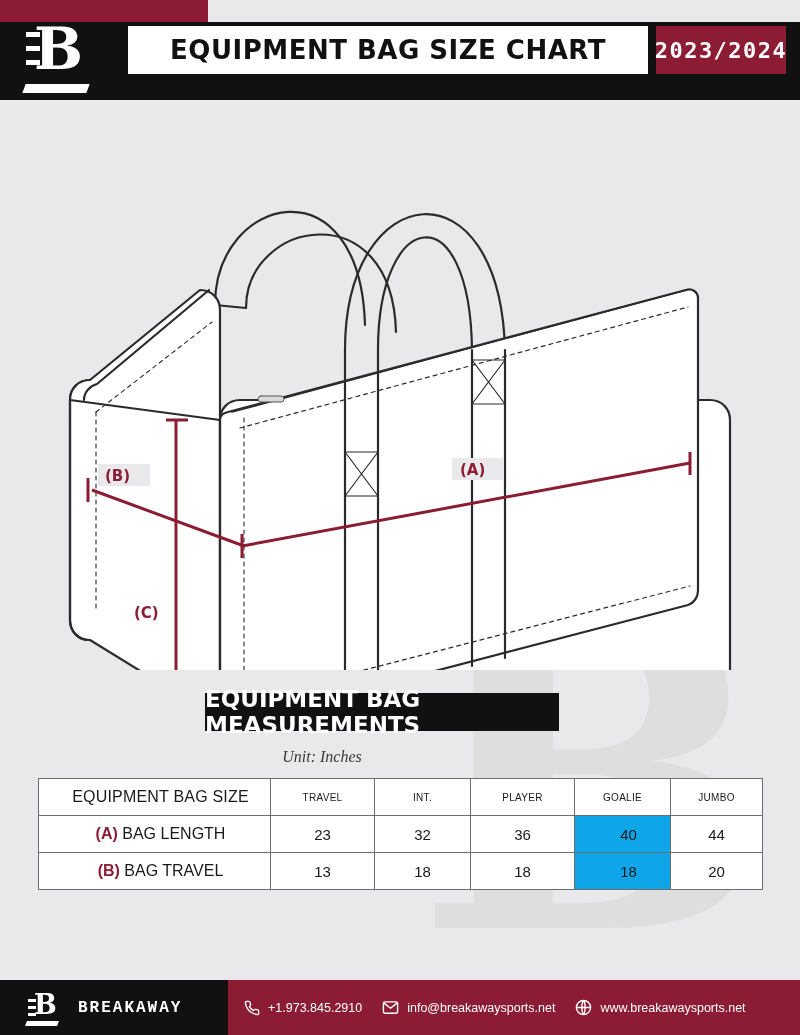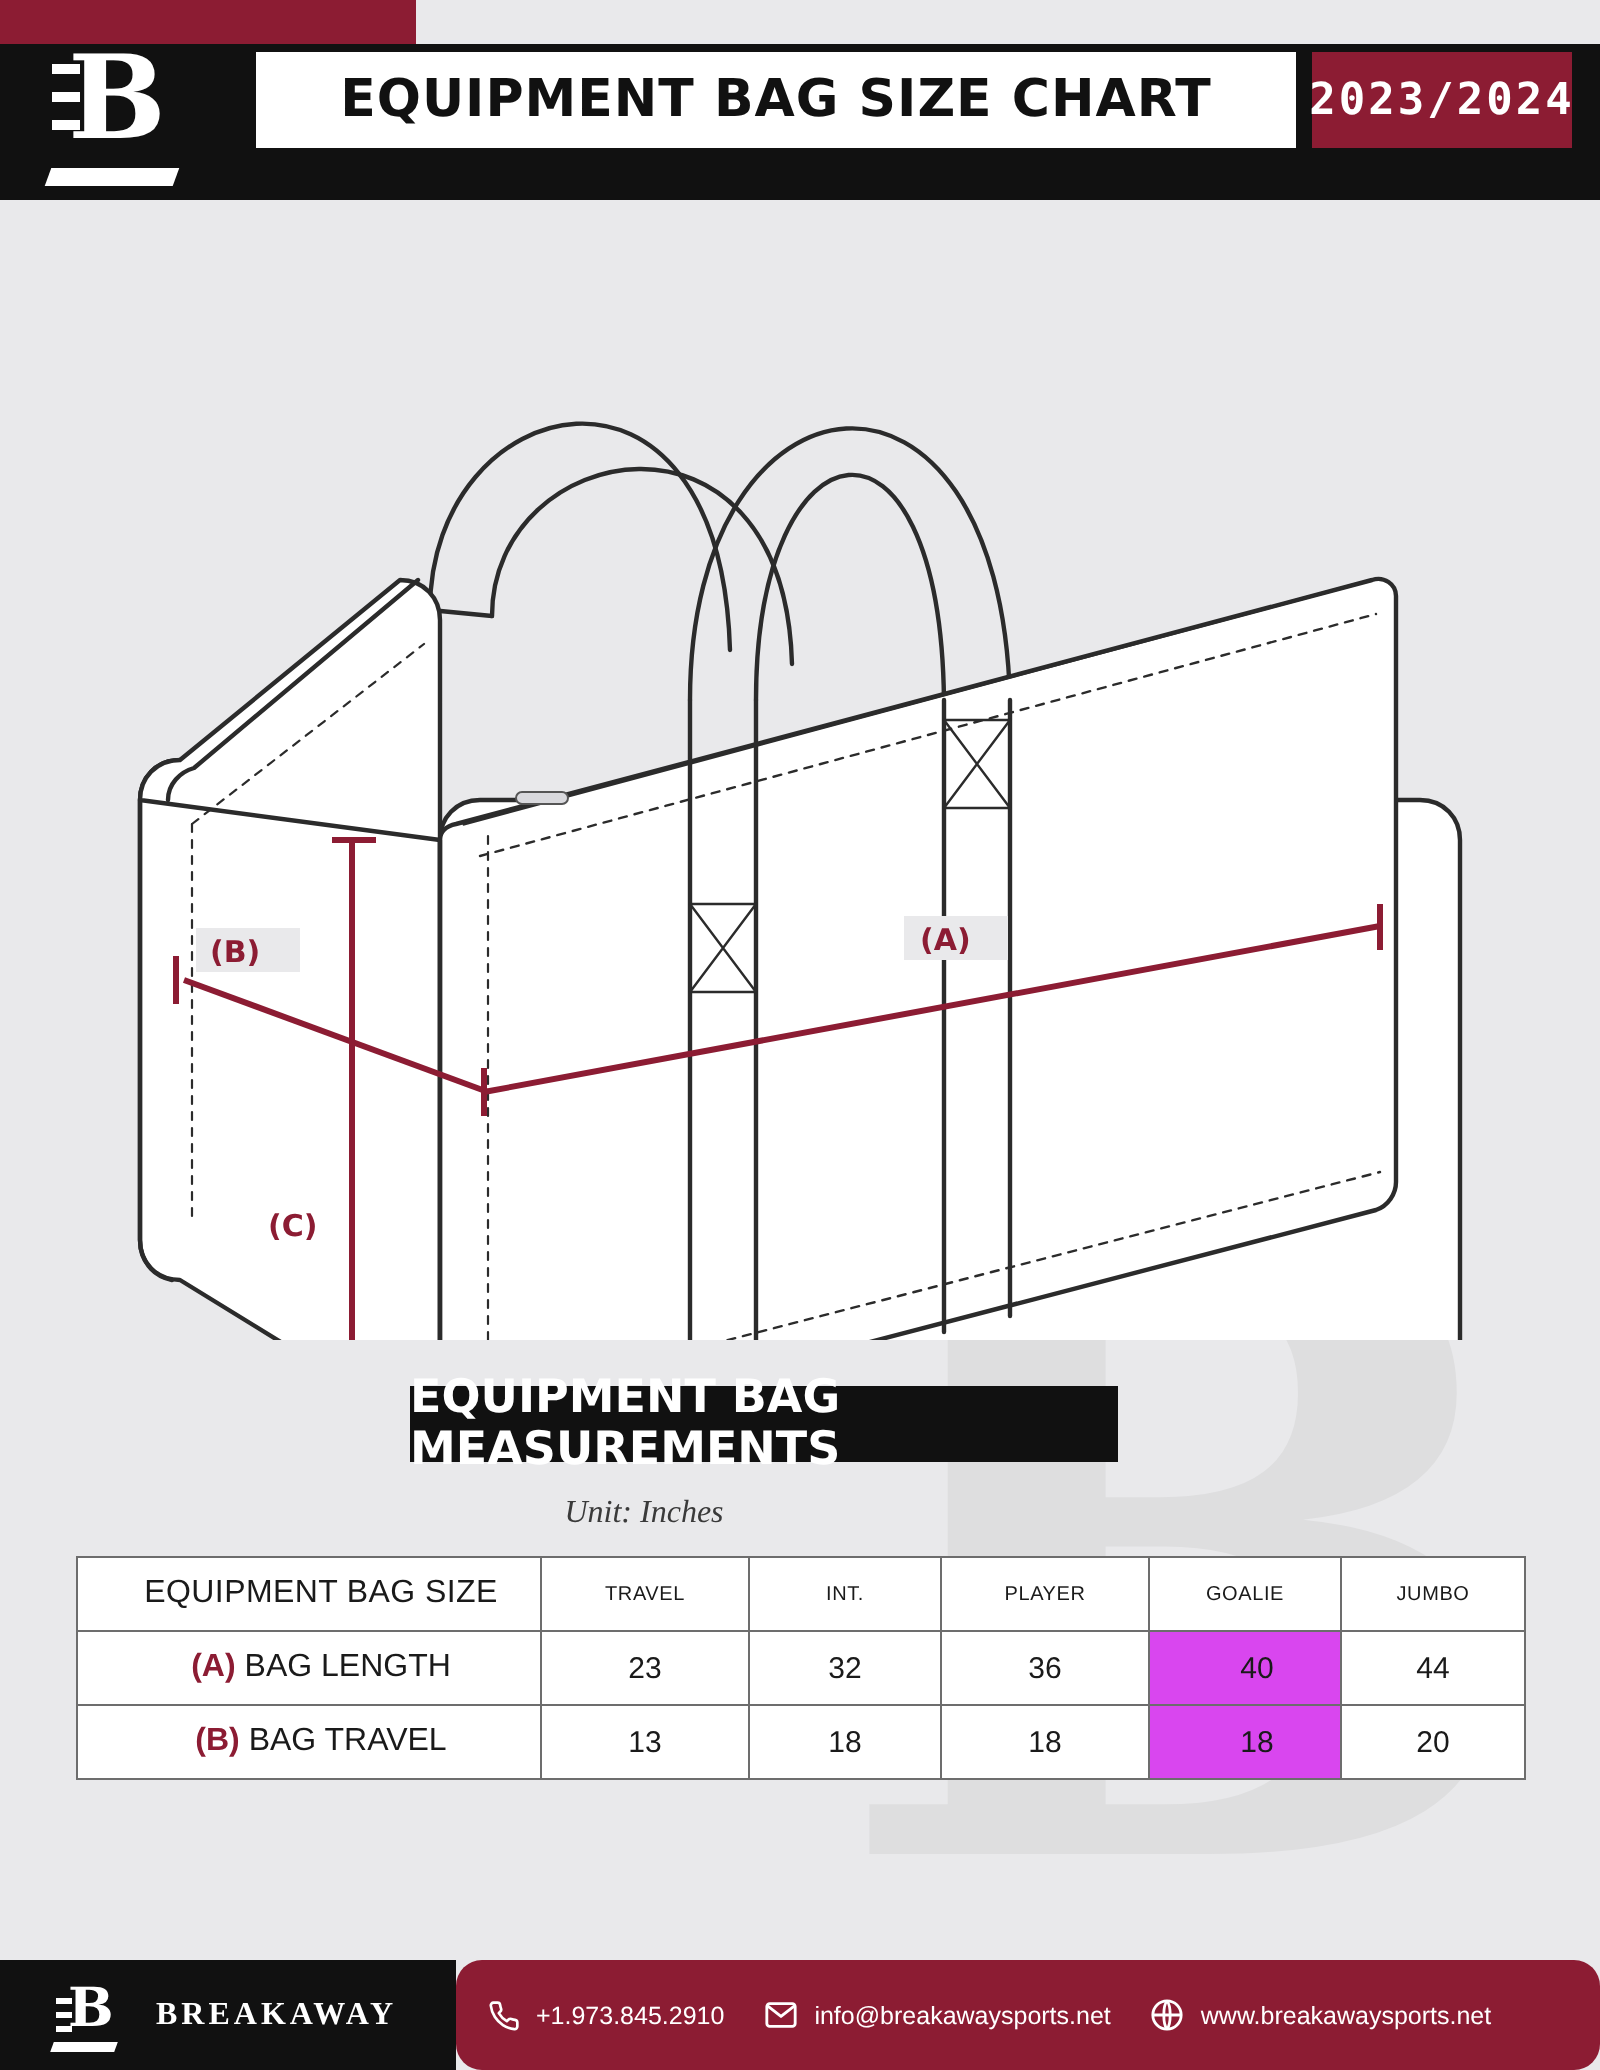--- a/index.html
+++ b/index.html
@@ -184,21 +184,21 @@
   }
   thead th.first {
     font-weight: normal;
     font-size: 16px;
     letter-spacing: 0.2px;
   }
   td.first .tag {
     color: #8c1c33;
     font-weight: bold;
   }
-  td.shade { background: #d946ef; padding-left: 12px; }
+  td.shade { background: #0ea5e9; padding-left: 12px; }
 
   
   .footer {
     position: absolute;
     left: 0; bottom: 0;
     width: 800px; height: 55px;
     z-index: 4;
   }
   .footer-left {
     position: absolute;
@@ -210,21 +210,20 @@
   }
   .footer-right {
     position: absolute;
     left: 228px; top: 0;
     width: 572px; height: 55px;
     background: #8c1c33;
     display: flex;
     align-items: center;
     padding-left: 16px;
     gap: 20px;
-    border-radius: 13px;
   }
   .f-logo {
     position: relative;
     width: 46px; height: 36px;
     margin-left: 22px;
   }
   .f-logo .fb {
     position: absolute;
     left: 12px; top: 1px;
     font-family: "DejaVu Serif", serif;
@@ -238,21 +237,21 @@
   .f-logo .bar.b { top: 16px; }
   .f-logo .bar.c { top: 23px; }
   .f-logo .sw {
     position: absolute;
     left: 4px; top: 31px;
     width: 32px; height: 5px;
     background: #fff;
     transform: skewX(-20deg);
   }
   .brandname {
-    font-family: Liberation Serif, serif;
+    font-family: Liberation Mono, monospace;
     font-weight: bold;
     font-size: 16px;
     letter-spacing: 2px;
     color: #fff;
     margin-left: 10px;
   }
   .contact {
     display: flex;
     align-items: center;
     gap: 8px;

